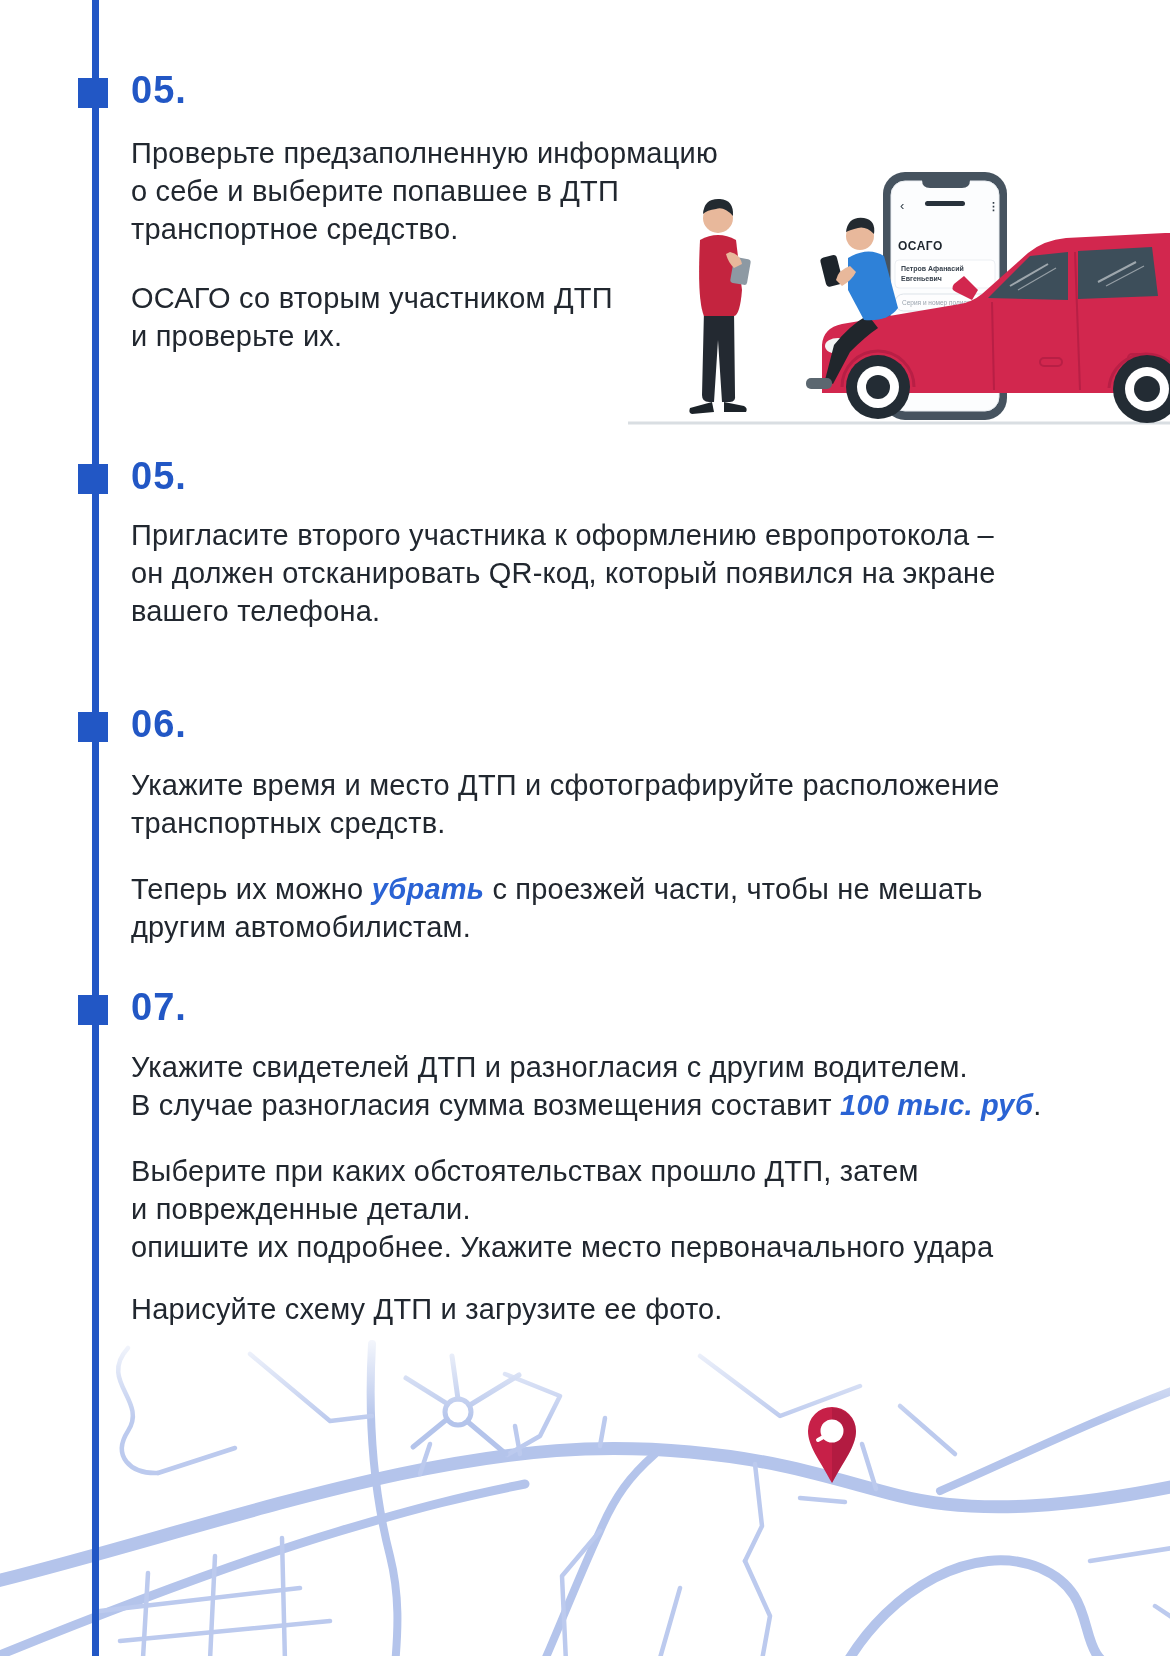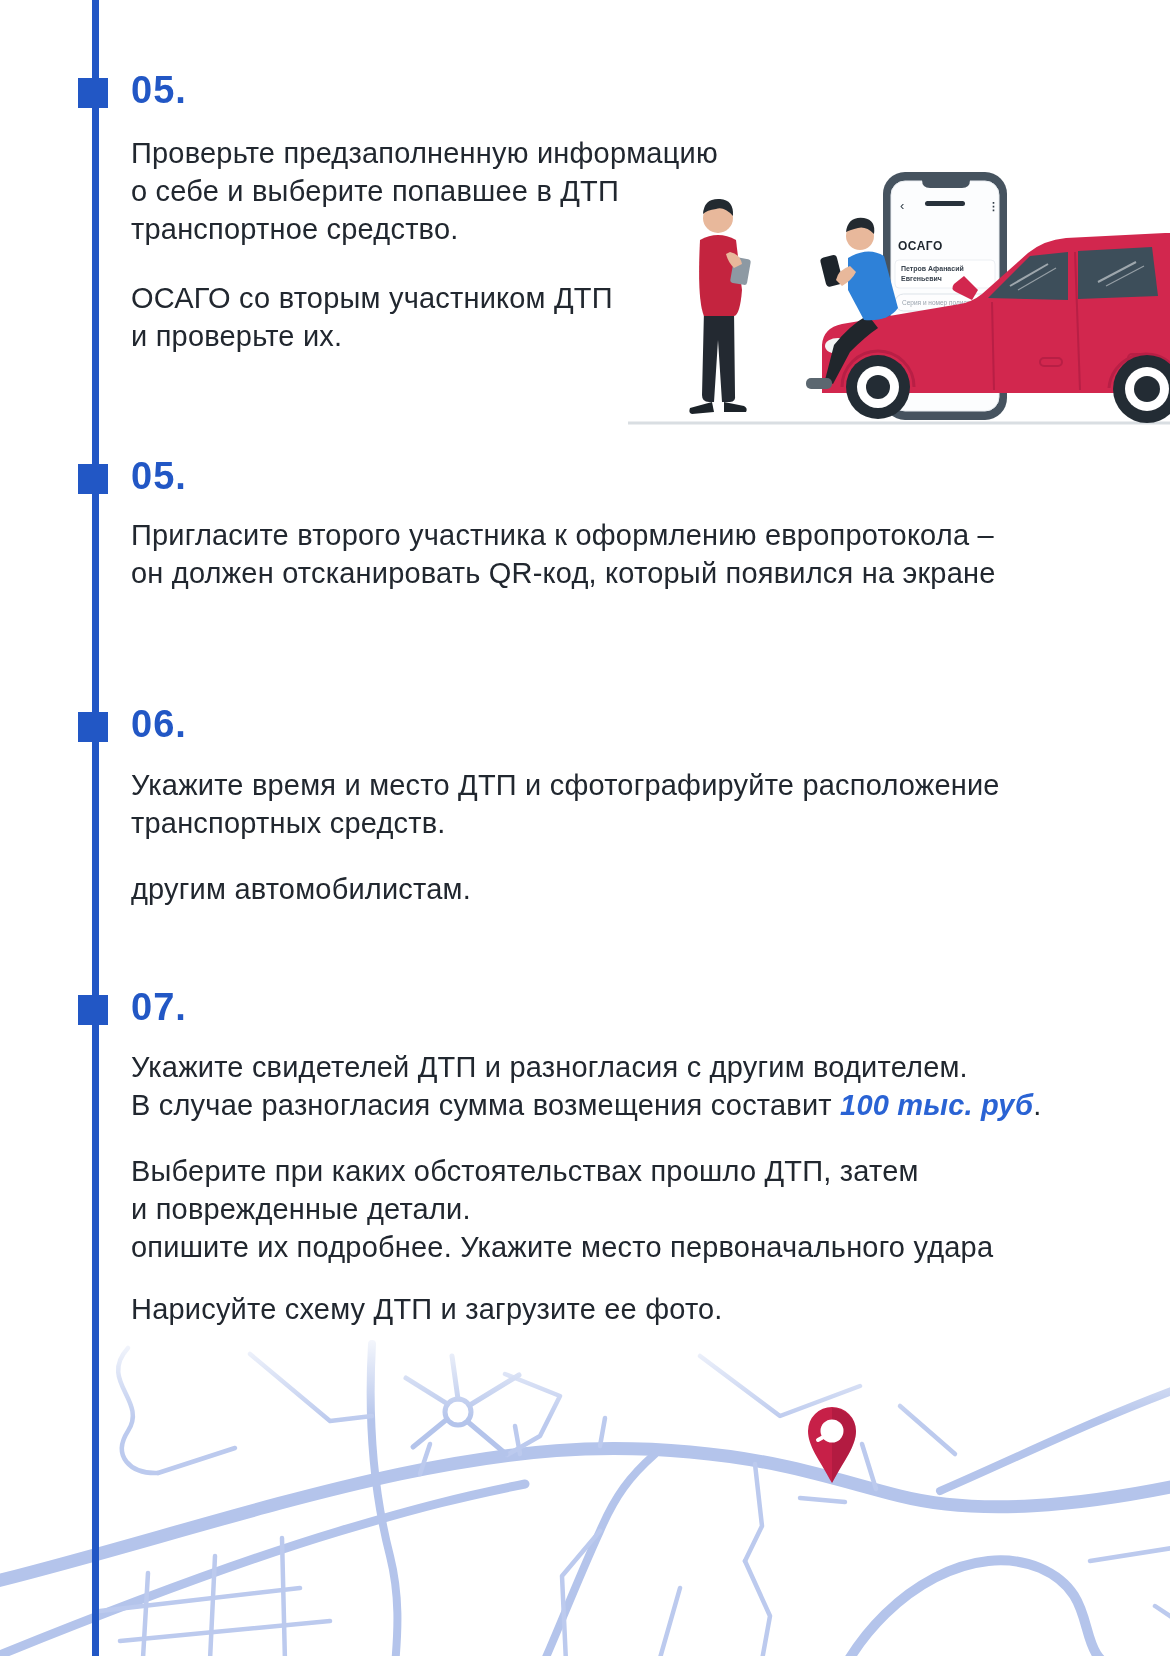--- a/index.html
+++ b/index.html
@@ -43,27 +43,29 @@
   <span class="line">транспортное средство.</span>
 </div>
 <div class="para" style="top:279px">
   <span class="line">ОСАГО со вторым участником ДТП</span>
   <span class="line">и проверьте их.</span>
 </div>
 
 <div class="para" style="top:516px">
   <span class="line">Пригласите второго участника к оформлению европротокола –</span>
   <span class="line">он должен отсканировать QR-код, который появился на экране</span>
+  <span class="line">вашего телефона.</span>
 </div>
 
 <div class="para" style="top:766px">
   <span class="line">Укажите время и место ДТП и сфотографируйте расположение</span>
   <span class="line">транспортных средств.</span>
 </div>
 <div class="para" style="top:870px">
+  <span class="line"><span>Теперь их можно </span><span class="hl">убрать</span><span> с проезжей части, чтобы не мешать</span></span>
   <span class="line">другим автомобилистам.</span>
 </div>
 
 <div class="para" style="top:1048px">
   <span class="line">Укажите свидетелей ДТП и разногласия с другим водителем.</span>
   <span class="line"><span>В случае разногласия сумма возмещения составит </span><span class="hl">100 тыс. руб</span><span>.</span></span>
 </div>
 <div class="para" style="top:1152px">
   <span class="line">Выберите при каких обстоятельствах прошло ДТП, затем</span>
   <span class="line">и поврежденные детали.</span>

